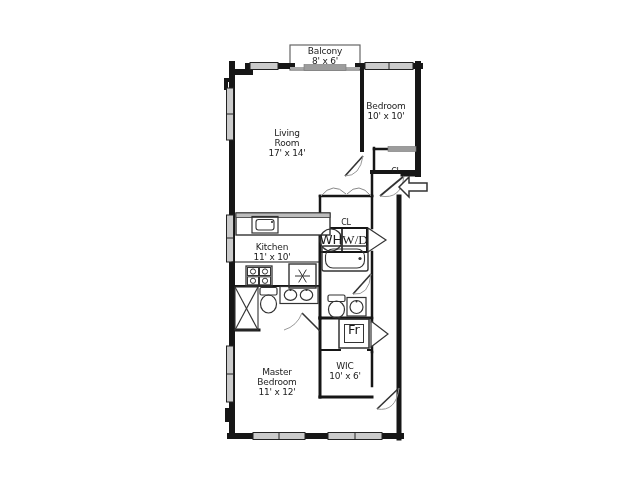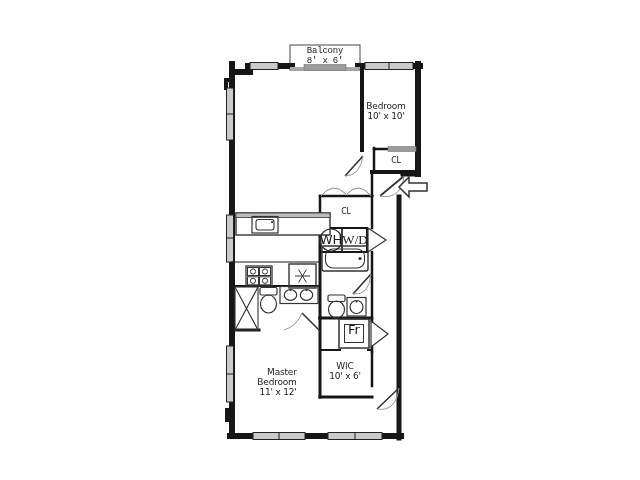--- a/index.html
+++ b/index.html
@@ -8,21 +8,21 @@
     font-family:"DejaVu Sans", sans-serif;color:#1a1a1a;
   }
   svg{position:absolute;left:0;top:0;}
   .lbl{
     position:absolute;transform:translate(-50%,-50%);
     text-align:center;white-space:pre-line;line-height:1.12;
     font-size:9px;letter-spacing:-0.2px;color:#1c1c1c;font-weight:500;
   }
   .lbl .dims{display:block;}
   .tiny{font-size:13px;letter-spacing:0;}
-  .small{font-size:8px;}
+  .small{font-size:8px;margin-top:11px;}
 </style>
 </head>
 <body>
 
 <div id="canvas">
 
 <svg width="640" height="480" viewBox="0 0 640 480">
 
   <g fill="none" stroke="#666" stroke-width="1.2">
     <rect x="290" y="45" width="70" height="25" fill="#ffffff"></rect>
@@ -222,38 +222,47 @@
       <line x1="399" y1="388" x2="377" y2="409" stroke="#333" stroke-width="1.6"></line>
       <path d="M377 409 Q396 412 399 388" fill="none" stroke="#999" stroke-width="1"></path>
     </g>
   </g>
 
   <g>
     <rect x="388" y="146.5" width="28" height="5" fill="#9c9c9c" stroke="#777" stroke-width="0.6"></rect>
   </g>
 </svg>
 
-<div class="lbl" style="left:325px;top:56px;font-family:Liberation Mono, monospace;">
+<div class="lbl" style="left:325px;top:56px;">
   <span>Balcony</span>
   <span class="dims">8' x 6'</span>
 </div>
 
 <div class="lbl" style="left:386px;top:111px;">
   <span>Bedroom</span>
   <span class="dims">10' x 10'</span>
 </div>
 
-
+<div class="lbl" style="left:287px;top:143px;">
+  <span>Living
+Room</span>
+  <span class="dims">17' x 14'</span>
+</div>
+
+<div class="lbl" style="left:272px;top:252px;">
+  <span>Kitchen</span>
+  <span class="dims">11' x 10'</span>
+</div>
 
 <div class="lbl" style="left:345px;top:371px;">
   <span>WIC</span>
   <span class="dims">10' x 6'</span>
 </div>
 
-<div class="lbl" style="left:277px;top:382px;text-align:right;">
+<div class="lbl" style="left:277px;top:382px;">
   <span>Master
 Bedroom</span>
   <span class="dims">11' x 12'</span>
 </div>
 
 <div class="lbl small" style="left:396px;top:161px;">CL</div>
 <div class="lbl small" style="left:346px;top:212px;">CL</div>
 <div class="lbl tiny" style="left:331px;top:240px;">WH</div>
 <div class="lbl tiny" style="left:355px;top:240px;font-family:Liberation Serif, serif;">W/D</div>
 <div class="lbl tiny" style="left:354px;top:330px;">Fr</div>

